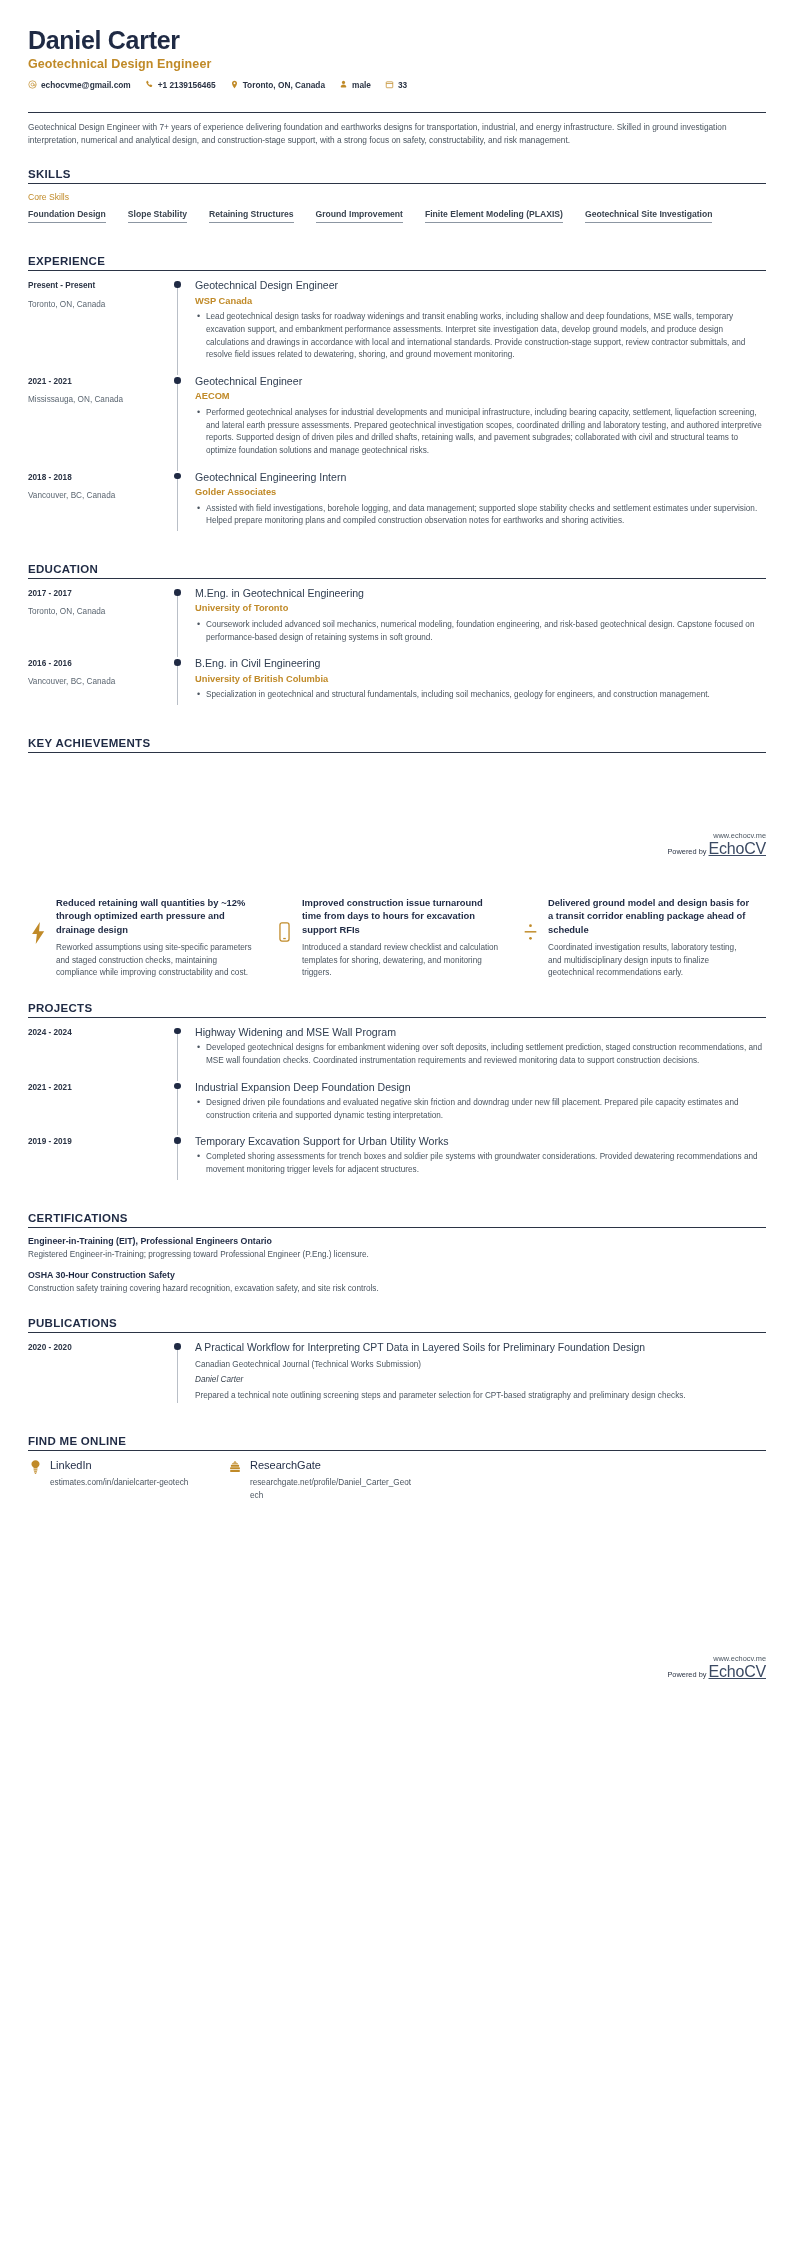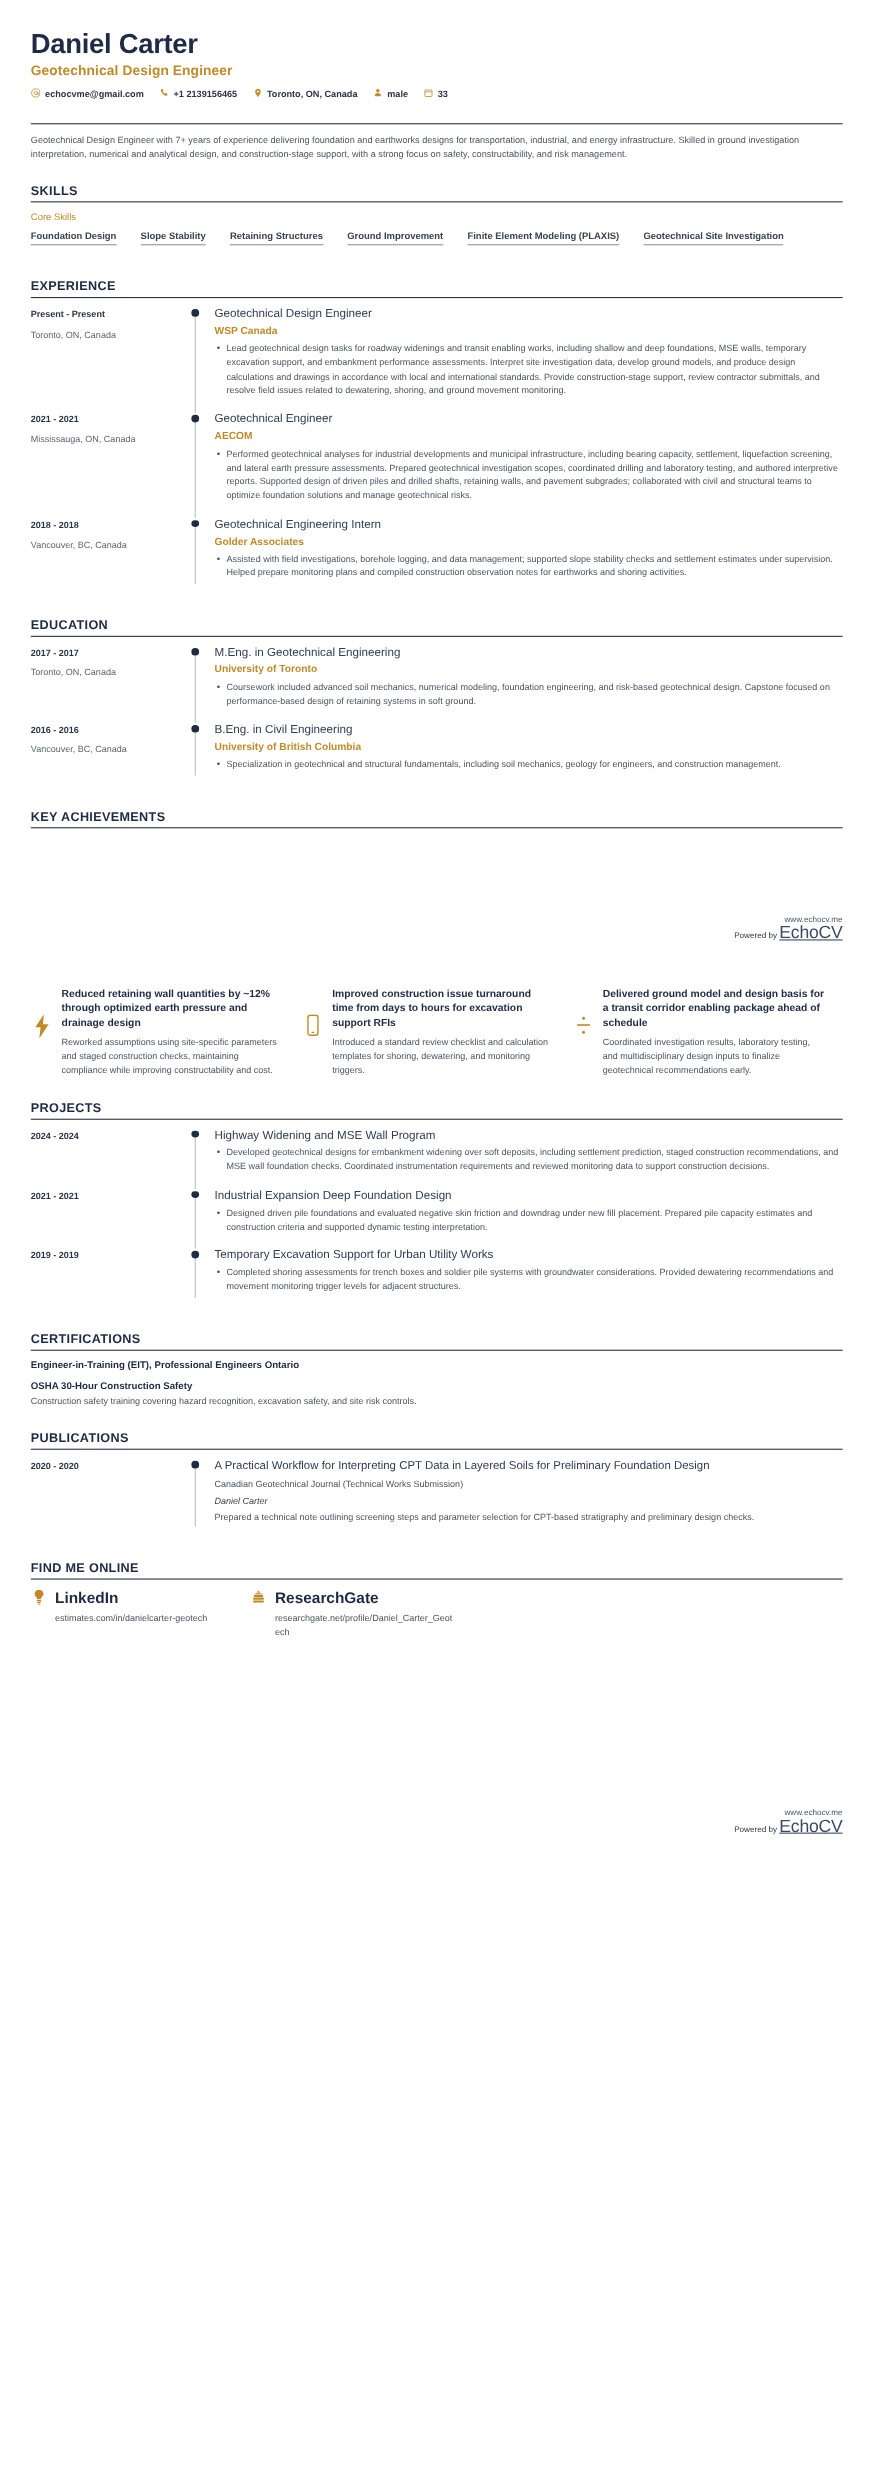--- a/index.html
+++ b/index.html
@@ -305,22 +305,22 @@
   }
   .online-icon {
     width: 14px;
     flex: none;
     color: #c08a28;
     display: flex;
     justify-content: center;
     padding-top: 1px;
   }
   .online-label {
-    font-size: 14px;
-    font-weight: bold;
+    font-size: 11px;
+    font-weight: normal;
     color: #1f2a44;
     margin: 0 0 6px 0;
   }
   .online-url {
     font-size: 8.2px;
     color: #4a5560;
     line-height: 1.5;
     word-break: break-word;
     margin: 0;
   }
@@ -616,20 +616,21 @@
         </div>
       </div>
     </div>
 
     <div class="section">
       <div class="section-title">CERTIFICATIONS</div>
       <div class="section-rule"></div>
 
       <div class="cert-item">
         <div class="cert-name">Engineer-in-Training (EIT), Professional Engineers Ontario</div>
+        <p class="cert-desc">Registered Engineer-in-Training; progressing toward Professional Engineer (P.Eng.) licensure.</p>
       </div>
 
       <div class="cert-item">
         <div class="cert-name">OSHA 30-Hour Construction Safety</div>
         <p class="cert-desc">Construction safety training covering hazard recognition, excavation safety, and site risk controls.</p>
       </div>
     </div>
 
     <div class="section">
       <div class="section-title">PUBLICATIONS</div>

